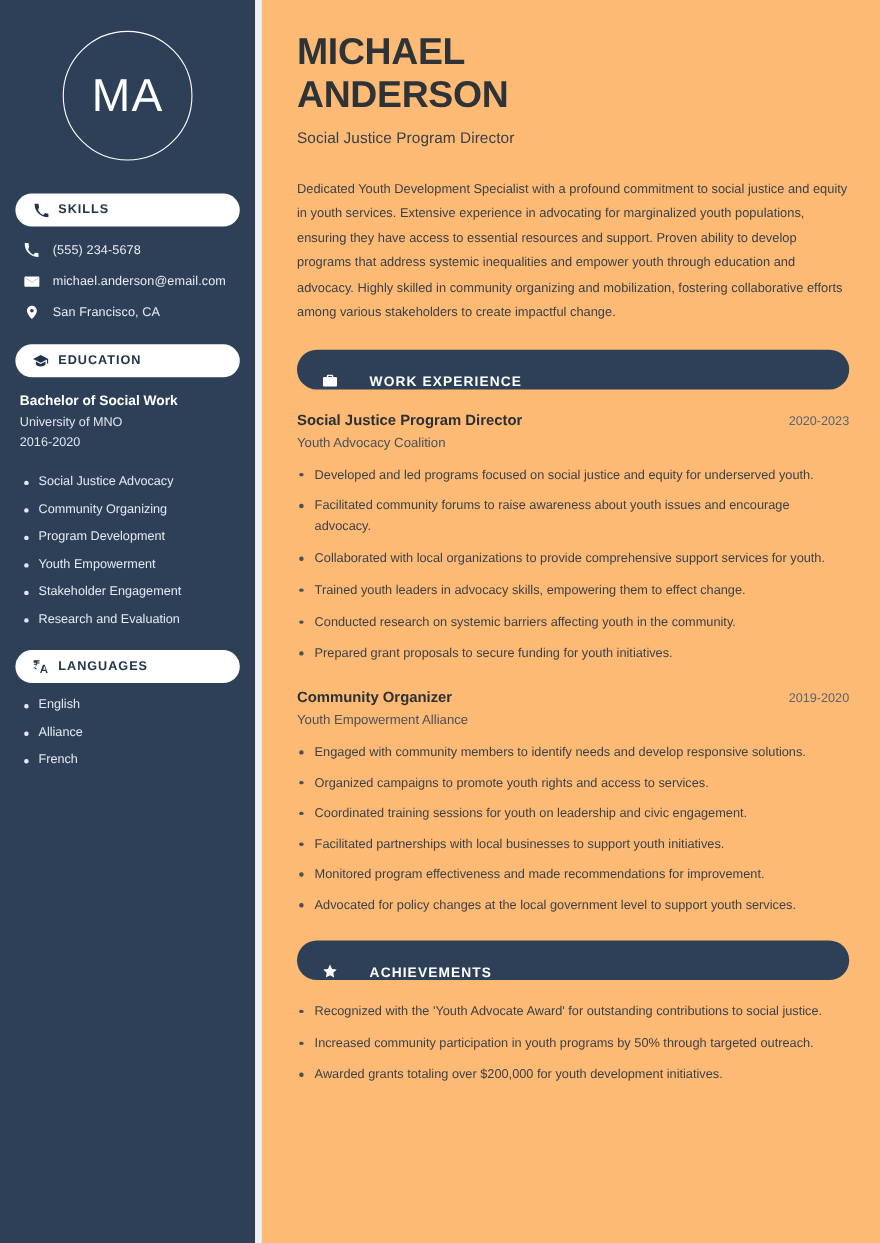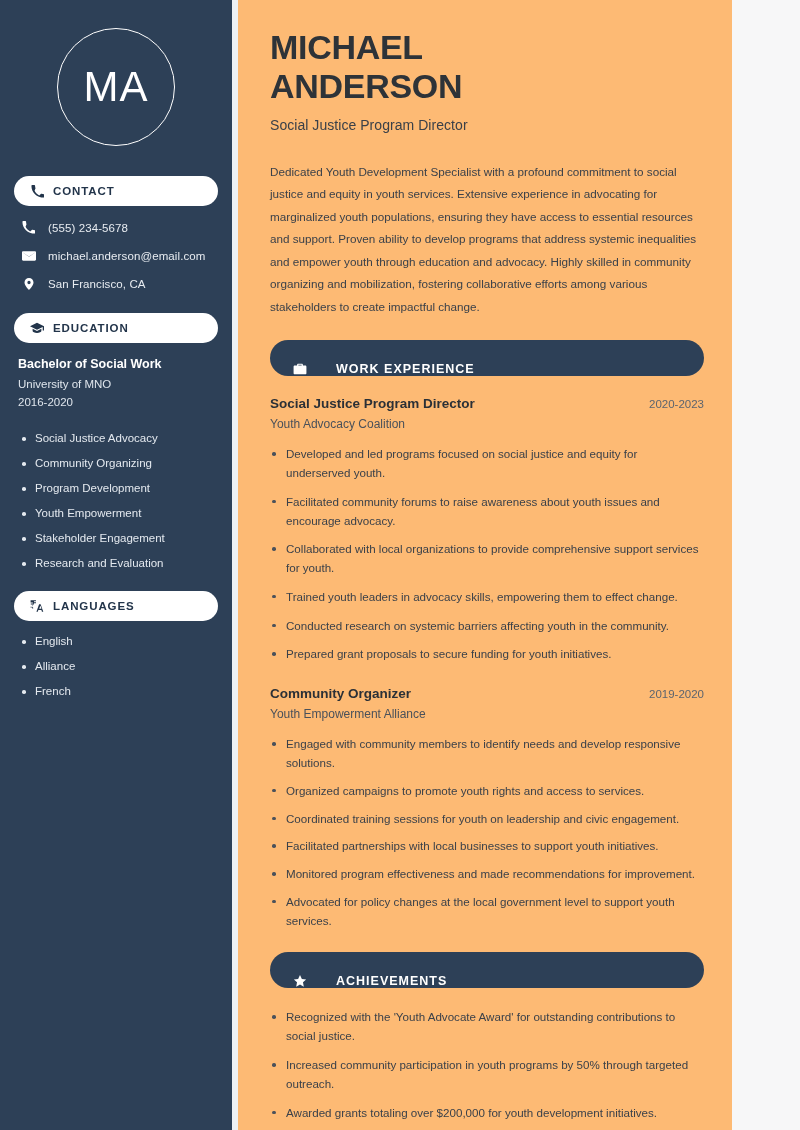--- a/index.html
+++ b/index.html
@@ -6,21 +6,21 @@
 
   html, body {
     width: 800px;
     height: 1130px;
     background: #f7f7f8;
     font-family: "Liberation Sans", sans-serif;
   }
 
   .resume {
     position: relative;
-    width: 732px;
+    width: 800px;
     height: 1130px;
     background: #f7f7f8;
     display: flex;
     overflow: hidden;
   }
 
   
   .sidebar {
     width: 232px;
     flex: 0 0 232px;
@@ -247,21 +247,21 @@
         <span class="avatar-initials">MA</span>
       </div>
     </div>
 
     <div class="pill">
       <span class="pill-icon">
         <svg width="13" height="13" viewBox="0 0 24 24" fill="#22344a">
           <path d="M6.6 10.8c1.9 3.7 4.9 6.7 8.6 8.6l2.9-2.9c.4-.4.9-.5 1.3-.3 1.5.5 3 .8 4.6.8.7 0 1.2.6 1.2 1.2V22c0 .7-.6 1.2-1.2 1.2C10.7 23.2.8 13.3.8 1.2.8.6 1.4 0 2 0h4.3c.7 0 1.2.6 1.2 1.2 0 1.6.3 3.1.8 4.6.1.4 0 .9-.3 1.3l-1.4 3.7z"></path>
         </svg>
       </span>
-      <span class="pill-label">CONTACT</span>
+      <span class="pill-label">SKILLS</span>
     </div>
 
     <div class="contact-list">
       <div class="contact-row">
         <span class="contact-ic">
           <svg width="13" height="13" viewBox="0 0 24 24" fill="#ffffff">
             <path d="M6.6 10.8c1.9 3.7 4.9 6.7 8.6 8.6l2.9-2.9c.4-.4.9-.5 1.3-.3 1.5.5 3 .8 4.6.8.7 0 1.2.6 1.2 1.2V22c0 .7-.6 1.2-1.2 1.2C10.7 23.2.8 13.3.8 1.2.8.6 1.4 0 2 0h4.3c.7 0 1.2.6 1.2 1.2 0 1.6.3 3.1.8 4.6.1.4 0 .9-.3 1.3l-1.4 3.7z"></path>
           </svg>
         </span>
         <span class="contact-text">(555) 234-5678</span>

